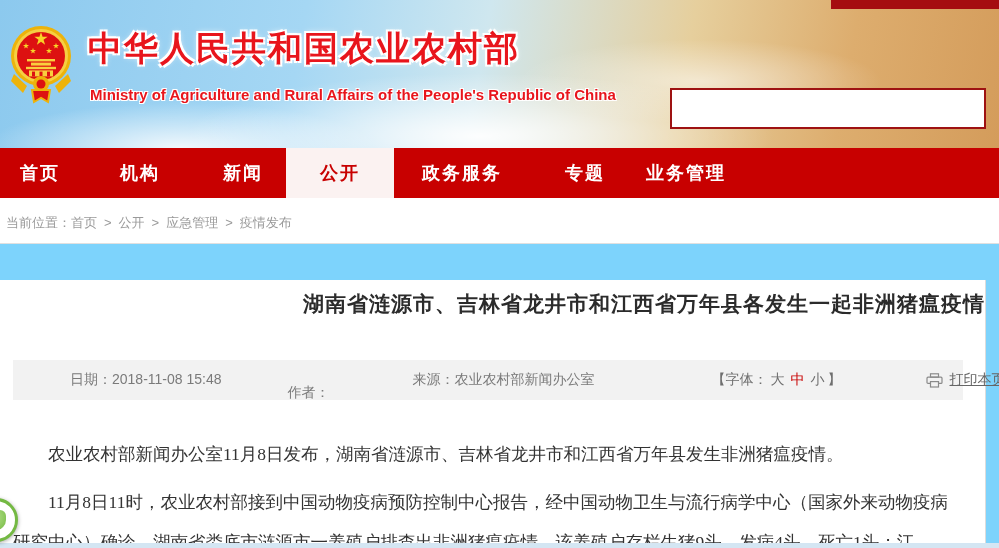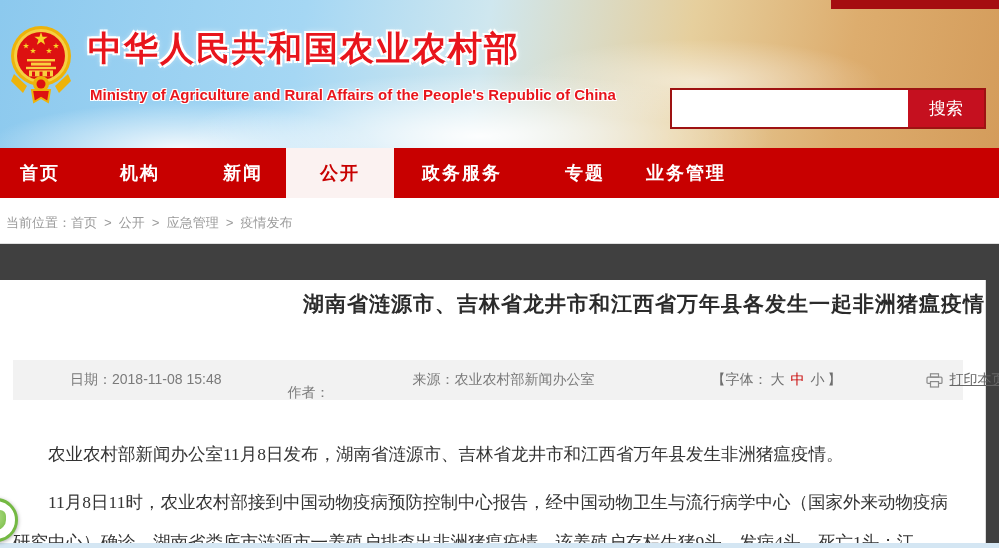--- a/index.html
+++ b/index.html
@@ -1,19 +1,19 @@
 <!DOCTYPE html>
 <html><head>
 <meta charset="utf-8">
 <style>
   * { margin:0; padding:0; box-sizing:border-box; }
   html,body { background:#fff; }
   .page {
     position:relative; width:999px; height:548px; overflow:hidden;
-    background:#404040; font-family:"Liberation Sans", sans-serif;
+    background:#7dd3fc; font-family:"Liberation Sans", sans-serif;
   }
 
   
   .banner {
     position:relative; width:999px; height:148px;
     background:
       radial-gradient(ellipse 420px 90px at 48% 92%, rgba(255,255,255,.95), rgba(255,255,255,0) 70%),
       radial-gradient(ellipse 300px 70px at 18% 100%, rgba(255,255,255,.85), rgba(255,255,255,0) 65%),
       radial-gradient(ellipse 260px 60px at 70% 55%, rgba(255,255,255,.55), rgba(255,255,255,0) 70%),
       linear-gradient(100deg, #8cc9ee 0%, #a5d7f4 30%, #cfe7ef 48%, #e6cf9d 68%, #ddad6e 84%, #d49c5b 100%);
@@ -51,21 +51,21 @@
   .nav li:nth-child(1){width:80px} .nav li:nth-child(2){width:120px}
   .nav li:nth-child(3){width:86px} .nav li:nth-child(4){width:108px}
   .nav li:nth-child(5){width:136px} .nav li:nth-child(6){width:110px}
   .nav li:nth-child(7){width:92px} .nav li:nth-child(8){width:110px}
   .nav li:nth-child(9){width:157px}
   .nav li.active { background:#fbf2f1; color:#c80000; }
 
   
   .breadcrumb-bar {
     width:999px; height:46px; padding:16px 0 0 6px; background:#fff;
-    border-bottom:1px solid #e0e0e0; font-size:13px; color:#9a9a9a;font-family:Liberation Mono, monospace;
+    border-bottom:1px solid #e0e0e0; font-size:13px; color:#9a9a9a;
   }
   .breadcrumb-bar a { color:#9a9a9a; text-decoration:none; cursor:pointer; }
   .crumb-sep { margin:0 7px; }
 
   
   .content { position:relative; width:986px; height:304px; border-right:1px solid #dcdcdc; background:#fff; }
   .article-title {
     margin-top:36px; padding-top:10px; text-align:right; font-size:21px;
     font-weight:bold; color:#2b2b2b; letter-spacing:1px;
   }
@@ -136,21 +136,20 @@
         <path d="M58,56 L45,68 L49,75 L61,63 Z" fill="#edb30b"></path>
         <path d="M22,72 L40,72 L38,84 L31,80 L24,84 Z" fill="#dd1111" stroke="#edb30b" stroke-width="2"></path>
       </svg>
     </div>
 
     <div class="site-name-cn">中华人民共和国农业农村部</div>
     <div class="site-name-en">Ministry of Agriculture and Rural Affairs of the People's Republic of China</div>
 
     <div class="search-bar">
       <input class="search-input" type="text" placeholder="" style="">
-      <button class="search-button">搜索</button>
     </div>
   </div>
 
   <div class="nav">
     <ul>
       <li>首页</li>
       <li>机构</li>
       <li>新闻</li>
       <li class="active">公开</li>
       <li>政务服务</li>

